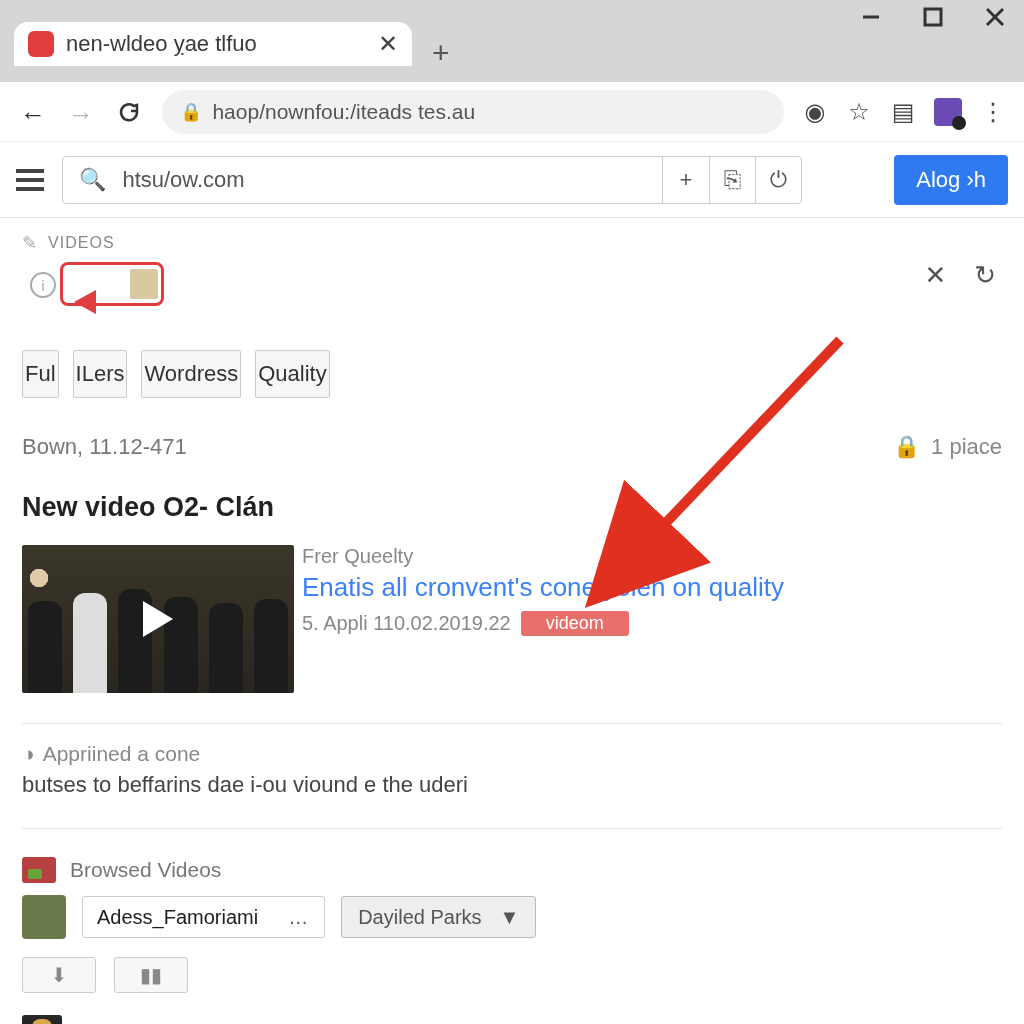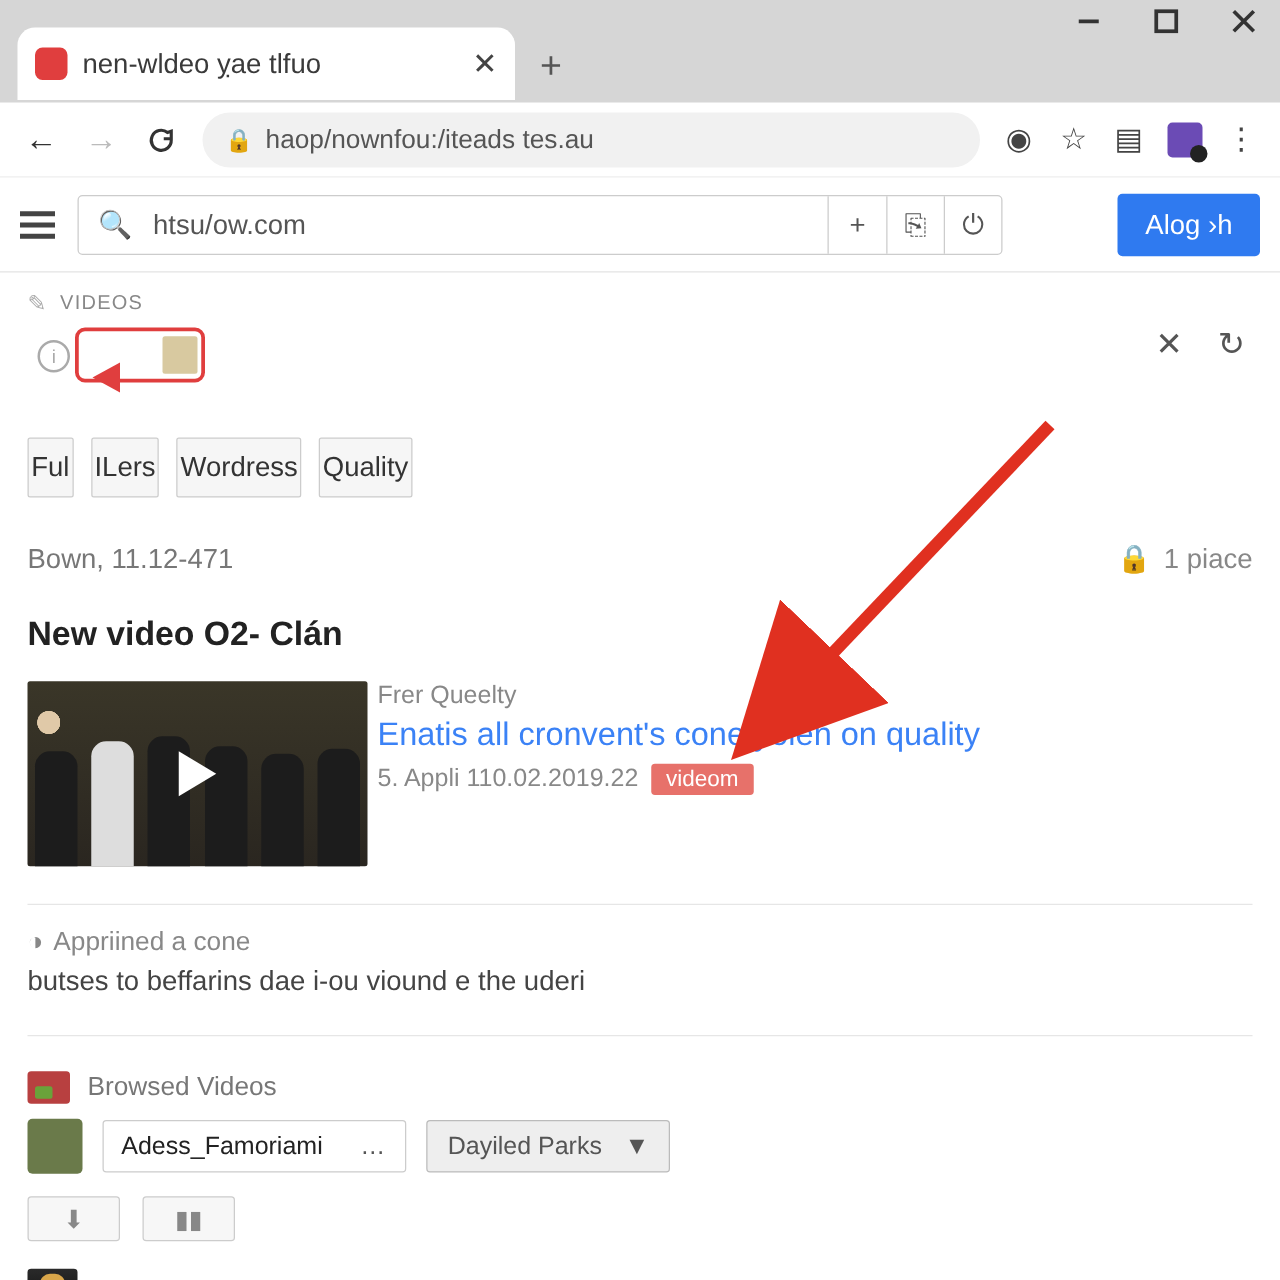--- a/index.html
+++ b/index.html
@@ -2,21 +2,21 @@
 <html><head>
 <meta charset="utf-8">
 <style>
   * { box-sizing: border-box; margin: 0; padding: 0; }
   body { font-family: Arial, Helvetica, sans-serif; background: #fff; width: 1024px; height: 1024px; overflow: hidden; color: #222; }
 
   
   .chrome-top { background: #d6d6d6; height: 82px; position: relative; }
   .win-controls { position: absolute; top: 6px; right: 18px; display: flex; gap: 40px; align-items: center; }
   .win-icon { width: 22px; height: 22px; display: inline-flex; align-items: center; justify-content: center; }
-  .tab { position: absolute; left: 14px; top: 22px; height: 58px; width: 398px; background: #fff; border-radius: 14px 14px 0 0; display: flex; align-items: center; padding: 0 14px; }
+  .tab { position: absolute; left: 14px; top: 22px; height: 44px; width: 398px; background: #fff; border-radius: 14px 14px 0 0; display: flex; align-items: center; padding: 0 14px; }
   .tab-favicon { width: 26px; height: 26px; background: #e03e3e; border-radius: 6px; margin-right: 12px; }
   .tab-title { font-size: 22px; color: #3a3a3a; flex: 1; white-space: nowrap; overflow: hidden; }
   .tab-close { font-size: 24px; color: #444; margin-left: 8px; }
   .new-tab { position: absolute; left: 432px; top: 36px; font-size: 30px; color: #555; }
 
   .addr-bar { height: 60px; background: #fff; display: flex; align-items: center; padding: 0 18px; gap: 18px; border-bottom: 1px solid #eee; }
   .nav-btn { width: 30px; height: 30px; display: inline-flex; align-items: center; justify-content: center; }
   .nav-arrow { font-size: 26px; color: #333; }
   .nav-arrow.dis { color: #bbb; }
   .url-field { flex: 1; background: #f1f1f1; border-radius: 28px; height: 44px; display: flex; align-items: center; padding: 0 18px; gap: 10px; }
@@ -63,21 +63,21 @@
   .thumb { width: 272px; height: 148px; background: linear-gradient(#3a3628,#2a2620); position: relative; border-radius: 2px; display:flex; align-items:flex-end; justify-content:center; }
   .thumb .people { position:absolute; bottom:0; left:0; right:0; height:110px; display:flex; justify-content:space-around; align-items:flex-end; }
   .thumb .person { width:34px; background:#1c1c1c; border-radius:12px 12px 0 0; }
   .thumb .p1{height:92px} .thumb .p2{height:100px;background:#ddd} .thumb .p3{height:104px} .thumb .p4{height:96px} .thumb .p5{height:90px} .thumb .p6{height:94px}
   .thumb .head { position:absolute; width:18px; height:18px; background:#e0c9a8; border-radius:50%; top:-14px; left:8px; }
   .play { position: absolute; left: 50%; top: 50%; transform: translate(-50%,-50%); width: 0; height: 0; border-top: 18px solid transparent; border-bottom: 18px solid transparent; border-left: 30px solid #fff; }
   .video-meta { flex: 1; }
   .overline { color: #888; font-size: 20px; }
   .video-title { font-size: 26px; color: #3b82f6; margin-top: 4px; }
   .date-row { margin-top: 8px; color: #888; font-size: 20px; display: flex; align-items: center; gap: 10px; }
-  .tag { background: #e7716a; color: #fff; font-size: 18px; padding: 2px 12px; border-radius: 3px; }
+  .tag { background: #e7716a; color: #fff; font-size: 18px; padding: 2px 25px; border-radius: 3px; }
 
   .big-arrow { position: absolute; pointer-events: none; }
   .big-arrow svg { overflow: visible; }
 
   .sep { border-top: 1px solid #e6e6e6; margin-top: 30px; }
 
   .appr { margin-top: 18px; }
   .appr-label { display: flex; align-items: center; gap: 8px; color: #888; font-size: 21px; }
   .appr-text { font-size: 22px; color: #444; margin-top: 6px; }
 

